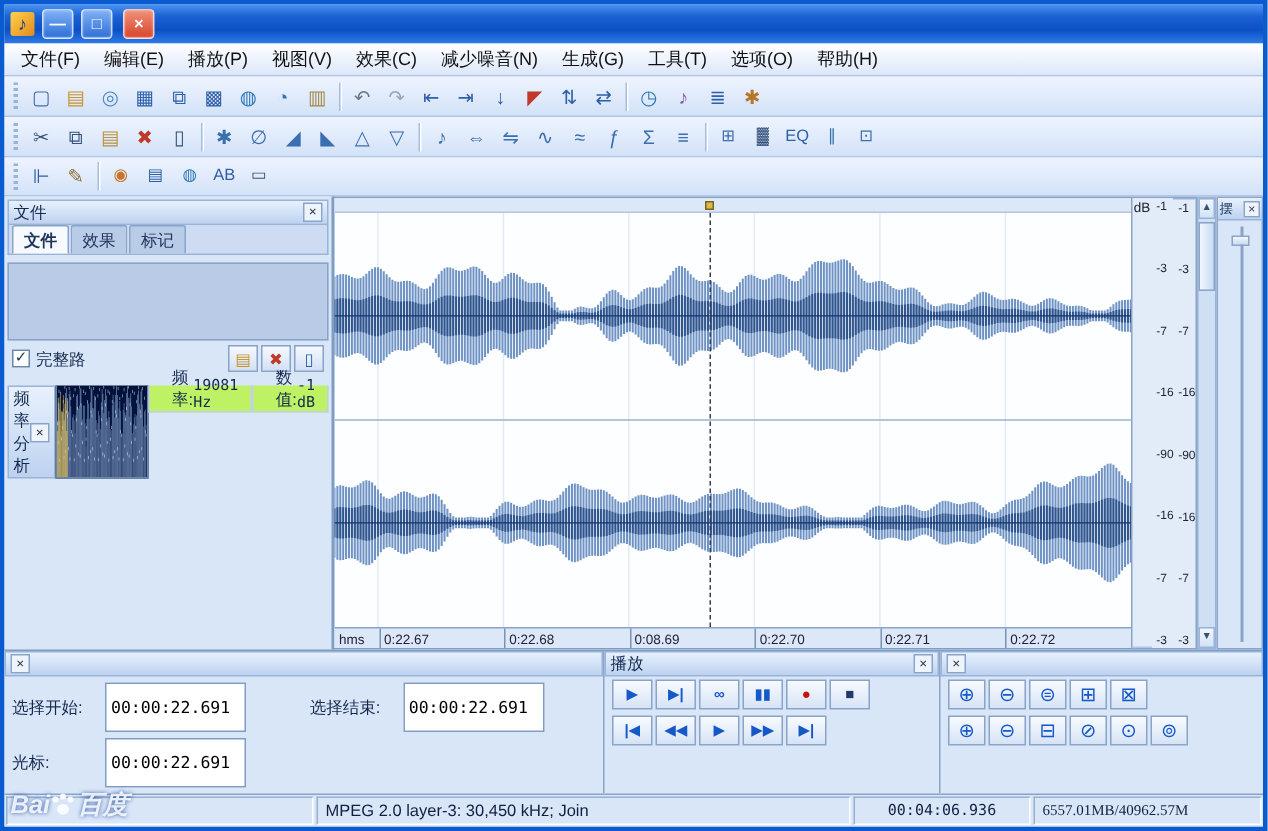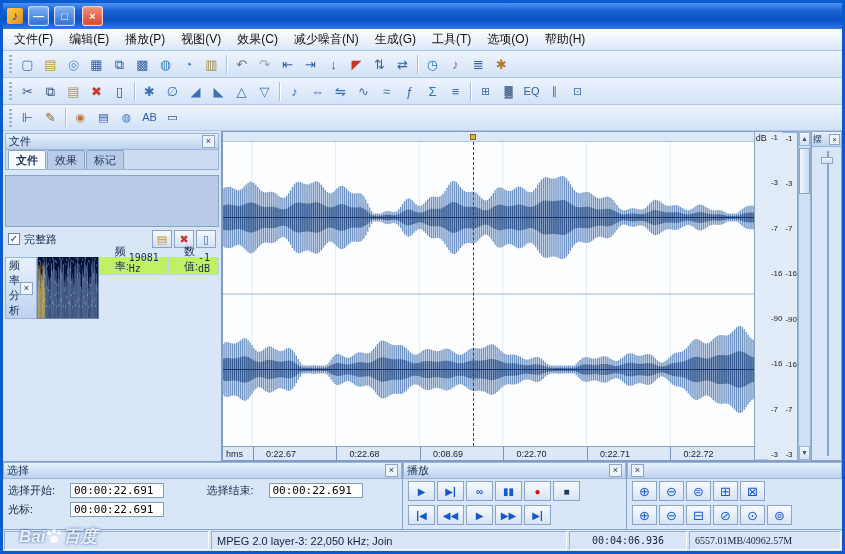--- a/index.html
+++ b/index.html
@@ -66,21 +66,21 @@
   .wfregion{flex:1;display:flex;min-width:0;background:#eef3fb}
   .svgcol{flex:1;display:flex;flex-direction:column;min-width:0;position:relative;
     border:1px solid #7e9cc4;border-right:none;background:#fdfeff}
   .topstrip{flex:0 0 10px;background:#dce8f8;border-bottom:1px solid #b0c6e4}
   .wfbody{flex:1;min-height:0}
   .wfbody svg{display:block;width:100%;height:100%}
   .timeline{flex:0 0 14px;display:flex;align-items:center;background:#dce8f8;
     border-top:1px solid #8aa4c8;font-size:9px;color:#223}
   .tl-hms{flex:0 0 30px;padding-left:3px}
   .tl-ticks{flex:1;display:flex;height:100%}
-  .tl-tick{flex:1;border-left:1px solid #7a92b4;padding-left:12px;display:flex;align-items:center}
+  .tl-tick{flex:1;border-left:1px solid #7a92b4;padding-left:2px;display:flex;align-items:center}
   .cursor{position:absolute;left:47%;top:10px;bottom:14px;width:0;border-left:1px dashed #3c3c50}
   .cursorhandle{position:absolute;left:calc(47% - 3px);top:2px;width:6px;height:6px;
     background:#d8b84a;border:1px solid #7a6420}
   .ruler{flex:0 0 26px;display:flex;flex-direction:row;background:#e2ebf8;
     border:1px solid #8aa4c8;font-size:8px;color:#223}
   .dbl{flex:0 0 13px;text-align:center;font-size:9px;line-height:13px;border-bottom:1px solid #b0c6e4}
   .rchan{flex:1;display:flex;flex-direction:column;justify-content:space-between;padding:1px 0 1px 3px}
   .rchan + .rchan{border-top:1px solid #9ab4d8}
   .vscroll{flex:0 0 13px;display:flex;flex-direction:column;background:#cfdff4;border:1px solid #9ab4d8}
   .varrow{flex:0 0 12px;font-size:7px;text-align:center;line-height:12px;color:#35537a;
@@ -97,34 +97,34 @@
   .rp-track{position:absolute;left:50%;top:4px;bottom:4px;width:2px;background:#8aa4c8}
   .rp-thumb{position:absolute;left:50%;margin-left:-6px;top:10px;width:12px;height:7px;
     background:linear-gradient(#f2f7ff,#c8daf2);border:1px solid #8aa4c8}
   
   .bottom{flex:0 0 68px;display:flex;border-top:1px solid #7e9cc4;background:#d9e6f8}
   .bpanel{display:flex;flex-direction:column;border-right:1px solid #8aa4c8}
   .bp-sel{flex:0 0 400px}.bp-play{flex:0 0 224px}.bp-zoom{flex:1;border-right:none}
   .selgrid{display:grid;grid-template-columns:1fr 1fr;gap:4px 8px;padding:4px 5px}
   .field{display:flex;align-items:center;gap:4px;font-size:11px;color:#15294d}
   .flabel{flex:0 0 58px;white-space:nowrap}
-  .finput{width:94px;height:15px;background:#fff;border:1px solid #7e9cc4;
+  .finput{width:94px;height:33px;background:#fff;border:1px solid #7e9cc4;
     font-family:"DejaVu Sans Mono",monospace;font-size:11px;display:flex;align-items:center;padding:0 3px;color:#000}
   .btnrow{display:flex;gap:2px;padding:2px 5px}
   .pbtn{width:27px;height:20px;border:1px solid #8aa4c8;background:linear-gradient(#f8fbff,#d6e3f6);
     display:flex;align-items:center;justify-content:center;font-size:10px;font-weight:bold}
   .zbtn{width:25px;height:20px;border:1px solid #8aa4c8;background:linear-gradient(#f8fbff,#d6e3f6);
     display:flex;align-items:center;justify-content:center;font-size:13px;color:#1558c8}
   
   .status{flex:0 0 22px;display:flex;background:#d9e6f8;border-top:1px solid #8aa4c8;font-size:11px}
   .sseg{margin:1px;display:flex;align-items:center;padding:0 5px;color:#102040;
     border:1px solid;border-color:#98b0d0 #ffffff #ffffff #98b0d0;white-space:nowrap;overflow:hidden}
   .s0{flex:0 0 205px}.s1{flex:1}.s2{flex:0 0 118px;justify-content:center;font-family:"DejaVu Sans Mono",monospace;font-size:10px}
   .s3{flex:0 0 152px;font-family:Liberation Serif, serif;font-size:10px}
-  .watermark{position:absolute;left:16px;bottom:3px;z-index:9;display:flex;align-items:center;
+  .watermark{position:absolute;left:4px;bottom:3px;z-index:9;display:flex;align-items:center;
     font-size:17px;font-weight:bold;font-style:italic;color:rgba(255,255,255,.85);
     text-shadow:0 0 3px rgba(40,80,160,.9)}
   .paw{display:inline-block;position:relative;width:14px;height:12px;margin:0 2px}
   .paw::before{content:"";position:absolute;left:3px;top:5px;width:8px;height:7px;border-radius:50%;
     background:rgba(255,255,255,.88)}
   .paw::after{content:"";position:absolute;left:0;top:0;width:4px;height:4px;border-radius:50%;
     background:rgba(255,255,255,.88);box-shadow:5px -2px 0 rgba(255,255,255,.88),10px 0 0 rgba(255,255,255,.88)}
 </style>
 </head>
 <body>
@@ -704,21 +704,20 @@
           <div class="rp-track"></div>
           <div class="rp-thumb"></div>
         </div>
       </div>
     </div>
   </div>
 
   <div class="bottom">
     <div class="bpanel bp-sel">
       <div class="panelhdr">
-        <span class="ttl">选择</span>
         <span class="xbtn">×</span>
       </div>
       <div class="selgrid">
 
           <div class="field">
             <span class="flabel">选择开始:</span>
             <span class="finput">00:00:22.691</span>
           </div>
 
           <div class="field">
@@ -821,21 +820,21 @@
           </span>
           <span class="zbtn">
             <span>⊚</span>
           </span>
         </div>
     </div>
   </div>
 
   <div class="status">
     <span class="sseg s0"></span>
-    <span class="sseg s1">MPEG 2.0 layer-3: 22,050 kHz; Join</span>
+    <span class="sseg s1">MPEG 2.0 layer-3: 30,450 kHz; Join</span>
     <span class="sseg s2">00:04:06.936</span>
     <span class="sseg s3">6557.01MB/40962.57M</span>
   </div>
 
   <div class="watermark">
     <span>Bai</span>
     <span class="paw"></span>
     <span>百度</span>
   </div>
 </div>

